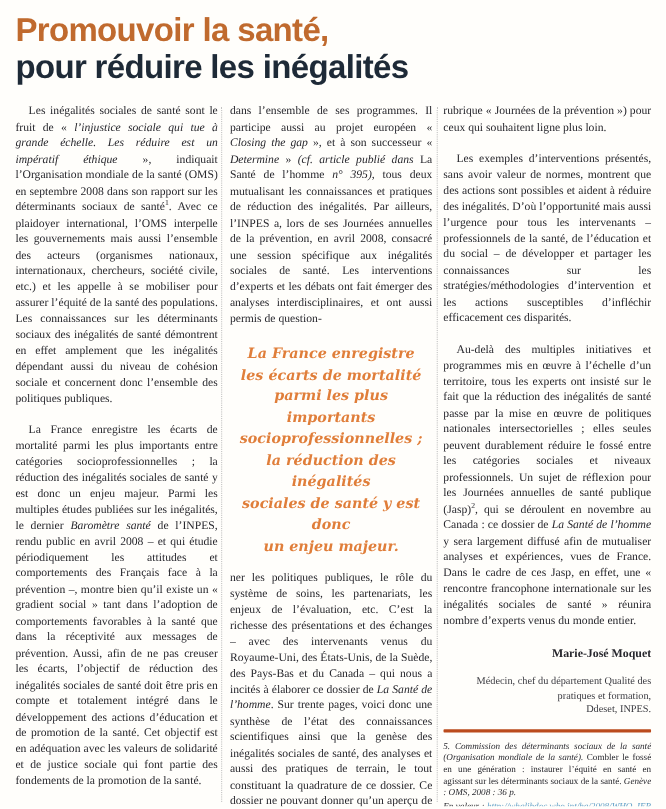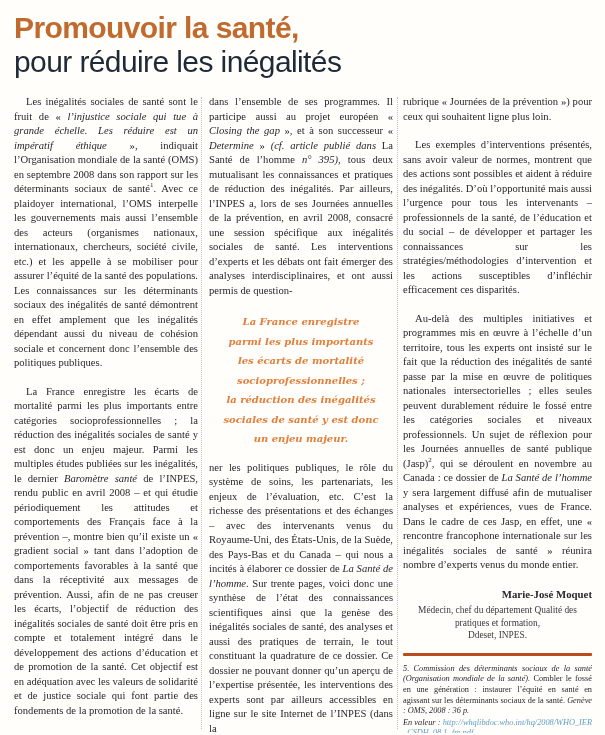--- a/index.html
+++ b/index.html
@@ -6,48 +6,48 @@
   html,body { background:#fff; }
   .page {
     position:relative; width:605px; height:735px; overflow:hidden;
     background:var(--page_bg,#fffefb);
     font-family:"Liberation Serif", serif;
     color:var(--text,#27272d);
   }
   .title-block { position:absolute; left:14px; top:11px; }
   .title-line { display:block; font-family:"Liberation Sans", sans-serif; letter-spacing:-0.6px; }
   .t1 { font-weight:700; font-size:30px; line-height:34px; color:var(--accent,#c06a2e); }
-  .t2 { font-weight:400; font-size:30px; line-height:33px; color:var(--title_dark,#1e2a37); }
+  .t2 { font-weight:700; font-size:30px; line-height:33px; color:var(--title_dark,#1e2a37); }
 
   .col {
     position:absolute; top:95px; width:184px; height:638px; overflow:hidden;
     font-size:10.6px; line-height:14.5px; text-align:justify;
   }
   .col1 { left:14px; }
   .col2 { left:209px; }
   .col3 { left:403px; width:189px; }
   .sep { position:absolute; top:97px; height:632px; width:0; border-left:1px dotted var(--divider,#c2c2c2); }
   .sep1 { left:201px; }
   .sep2 { left:397px; }
 
   .col p { margin:0 0 14px 0; }
   .col p.ind { text-indent:12px; }
   .it { font-style:italic; }
   sup { font-size:7px; line-height:0; vertical-align:super; }
   .lnk { color:var(--link,#5e9ec6); word-break:break-all; }
 
   .pull-quote {
     font-family:"DejaVu Serif", serif; font-style:italic; font-weight:700;
-    color:var(--quote,#e07e3a); font-size:10px; line-height:19.5px;
+    color:var(--quote,#e07e3a); font-size:13px; line-height:19.5px;
     text-align:center; margin:8px 0 12px 0;
   }
 
   .signature { text-align:right; margin-top:0; }
-  .sig-name { font-weight:700; font-size:10.8px; margin-bottom:3px; }
-  .sig-role { font-size:9.4px; line-height:12.6px; color:#3a3a40;text-align:center; }
+  .sig-name { font-weight:700; font-size:10.8px; margin-bottom:13px; }
+  .sig-role { font-size:9.4px; line-height:12.6px; color:#3a3a40; }
 
   .fn-rule { height:3px; background:var(--rule,#bb4b1d); margin:11px 0 8px 0; border-radius:1px; }
   .footnotes p { font-size:8.3px; line-height:10.6px; margin:0 0 1px 0; text-align:justify; }
 </style>
 </head>
 <body>
 
 <div class="page">
 
   <header class="title-block">
@@ -64,22 +64,22 @@
     </div>
 
   <div class="sep sep1"></div>
 
   <div class="col col2">
     <div>
         <p><span>dans l’ensemble de ses programmes. Il participe aussi au projet européen « </span><span class="it">Closing the gap</span><span> », et à son successeur « </span><span class="it">Determine</span><span> » </span><span class="it">(cf. article publié dans</span><span> La Santé de l’homme </span><span class="it">n° 395)</span><span>, tous deux mutualisant les connaissances et pratiques de réduction des inégalités. Par ailleurs, l’INPES a, lors de ses Journées annuelles de la prévention, en avril 2008, consacré une session spécifique aux inégalités sociales de santé. Les interventions d’experts et les débats ont fait émerger des analyses interdisciplinaires, et ont aussi permis de question-</span></p>
       </div>
     <div class="pull-quote">
         <div>La France enregistre</div>
+        <div>les écarts de mortalité</div>
         <div>parmi les plus importants</div>
-        <div>les écarts de mortalité</div>
         <div>socioprofessionnelles ;</div>
         <div>la réduction des inégalités</div>
         <div>sociales de santé y est donc</div>
         <div>un enjeu majeur.</div>
       </div>
     <div>
         <p><span>ner les politiques publiques, le rôle du système de soins, les partenariats, les enjeux de l’évaluation, etc. C’est la richesse des présentations et des échanges – avec des intervenants venus du Royaume-Uni, des États-Unis, de la Suède, des Pays-Bas et du Canada – qui nous a incités à élaborer ce dossier de </span><span class="it">La Santé de l’homme</span><span>. Sur trente pages, voici donc une synthèse de l’état des connaissances scientifiques ainsi que la genèse des inégalités sociales de santé, des analyses et aussi des pratiques de terrain, le tout constituant la quadrature de ce dossier. Ce dossier ne pouvant donner qu’un aperçu de l’expertise présentée, les interventions des experts sont par ailleurs accessibles en ligne sur le site Internet de l’INPES (dans la</span></p>
       </div>
   </div>
 

